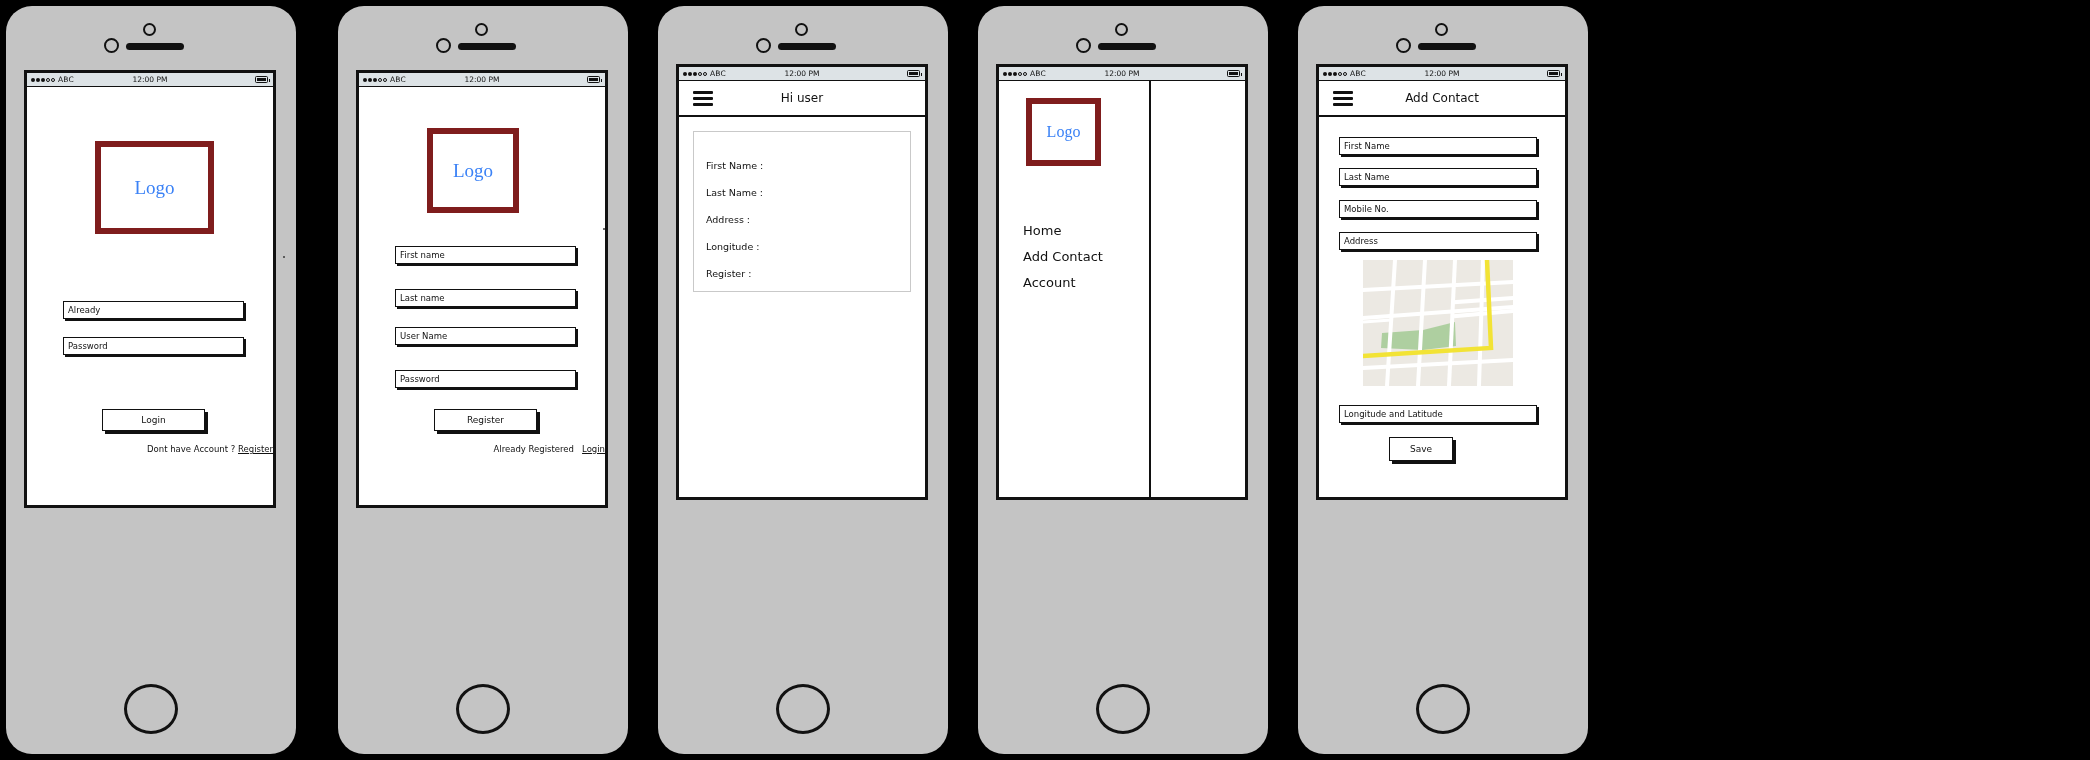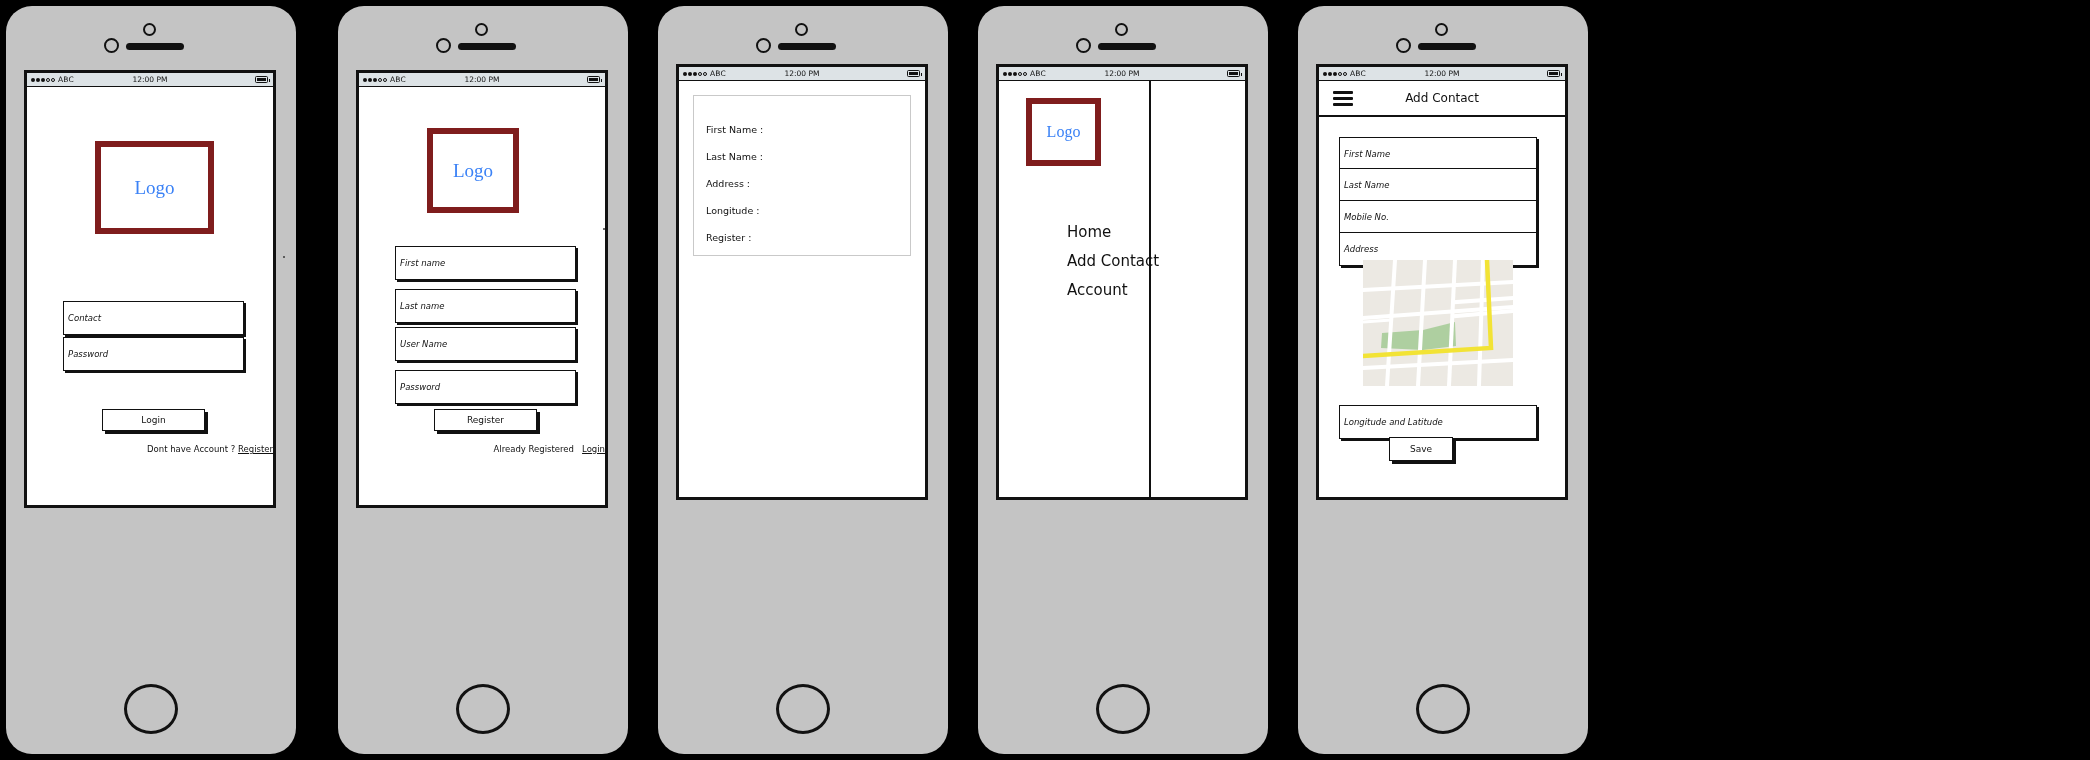--- a/index.html
+++ b/index.html
@@ -121,25 +121,24 @@
   
   .wf-input {
     position: relative;
     border: 1.6px solid #111;
     background: #fff;
     box-shadow: 2px 2px 0 #111;
     font-size: 8.5px;
     color: #111;
     display: flex;
     align-items: center;
-    padding: 16px 4px;
+    padding: 8px 4px;
     box-sizing: border-box;
     height: 16px;
     font-family: "DejaVu Sans", sans-serif;
-    font-style: italic;
   }
   .wf-btn {
     position: relative;
     border: 1.6px solid #111;
     background: #fff;
     box-shadow: 3px 3px 0 #111;
     font-size: 9px;
     color: #111;
     display: flex;
     align-items: center;
@@ -238,26 +237,25 @@
     position: absolute;
     left: 150px;
     top: 0;
     bottom: 0;
     width: 1.5px;
     background: #111;
   }
   .s4-logo { position: absolute; left: 27px; top: 17px; width: 75px; height: 68px; font-size: 16px; }
   .drawer-menu { position: absolute; left: 24px; top: 142px; }
   .drawer-item {
-    font-size: 15px;
+    font-size: 13px;
     color: #111;
     margin-bottom: 11px;
     font-family: "DejaVu Sans", sans-serif;
     cursor: pointer;
-    margin-left: 44px;
   }
 
   
   .s5-f1 { position: absolute; left: 20px; top: 20px; width: 198px; }
   .s5-f2 { position: absolute; left: 20px; top: 51px; width: 198px; }
   .s5-f3 { position: absolute; left: 20px; top: 83px; width: 198px; }
   .s5-f4 { position: absolute; left: 20px; top: 115px; width: 198px; }
   .s5-map {
     position: absolute;
     left: 44px; top: 143px;
@@ -297,21 +295,21 @@
         <span class="sb-carrier">ABC</span>
       </div>
       <span class="sb-time">12:00 PM</span>
       <span class="battery">
           <i></i>
         </span>
     </div>
 
     <div class="content">
       <div class="logo-box s1-logo">Logo</div>
-      <div class="wf-input s1-user">Contact</div>
+      <div class="wf-input s1-user">Already</div>
       <div class="wf-input s1-pass">Password</div>
       <div class="wf-btn s1-login">Login</div>
       <div class="hint s1-hint">
         <span>Dont have Account ?</span>
         <span class="lnk">Register</span>
       </div>
     </div>
   </div>
 
   <div class="home-btn"></div>
@@ -379,20 +377,28 @@
             <i class="dot open"></i>
         </span>
         <span class="sb-carrier">ABC</span>
       </div>
       <span class="sb-time">12:00 PM</span>
       <span class="battery">
           <i></i>
         </span>
     </div>
 
+    <div class="navbar">
+      <div class="hamburger">
+        <span></span>
+          <span></span>
+          <span></span>
+      </div>
+      <div class="nav-title">Hi user</div>
+    </div>
 
     <div class="content">
       <div class="card">
         <div class="card-row">First Name :</div>
         <div class="card-row">Last Name :</div>
         <div class="card-row">Address :</div>
         <div class="card-row">Longitude :</div>
         <div class="card-row">Register :</div>
       </div>
     </div>

